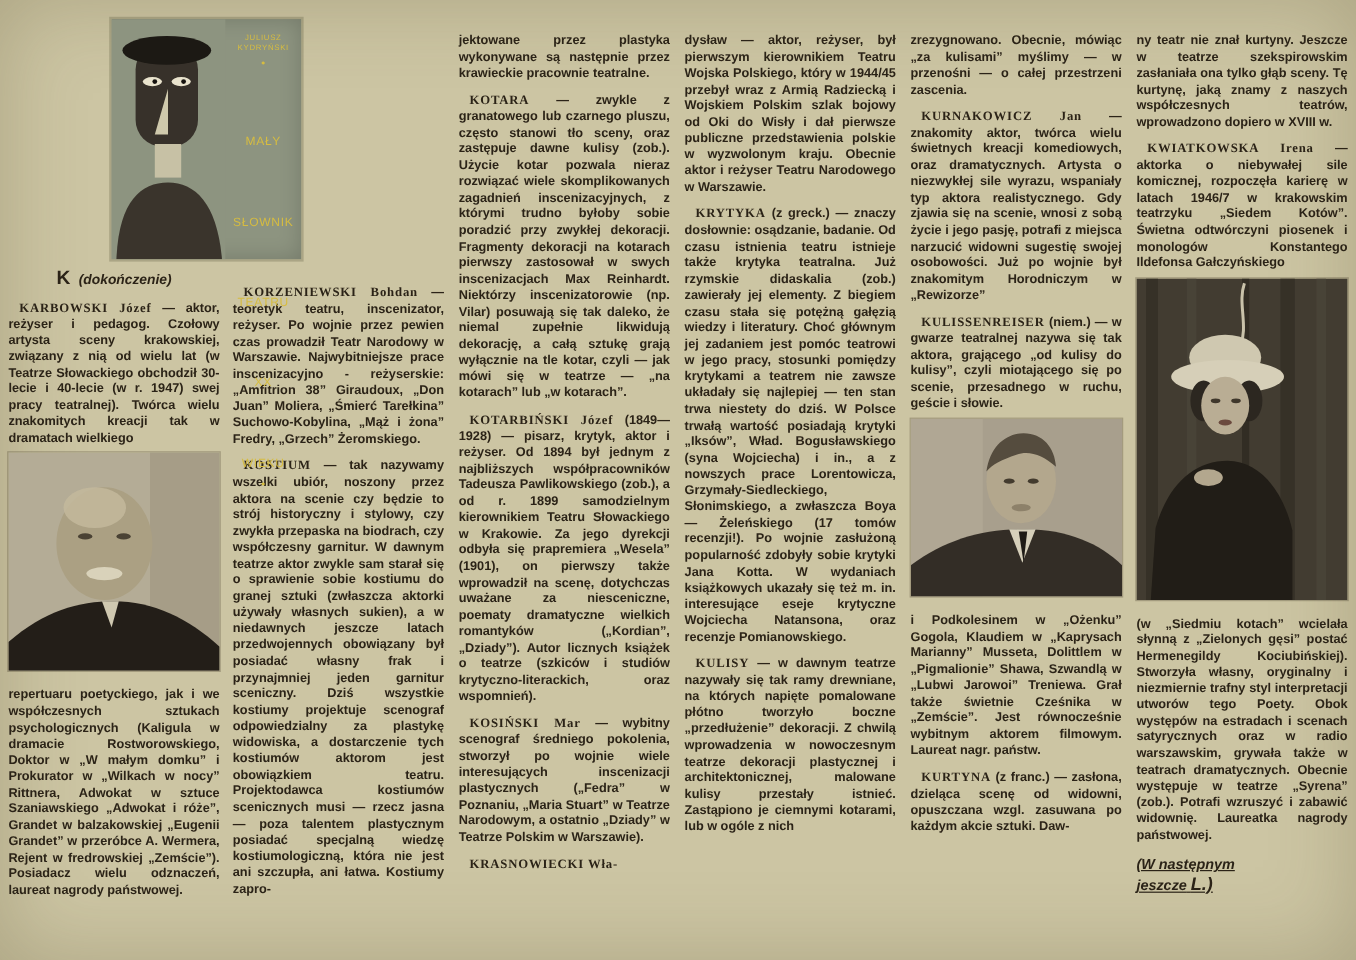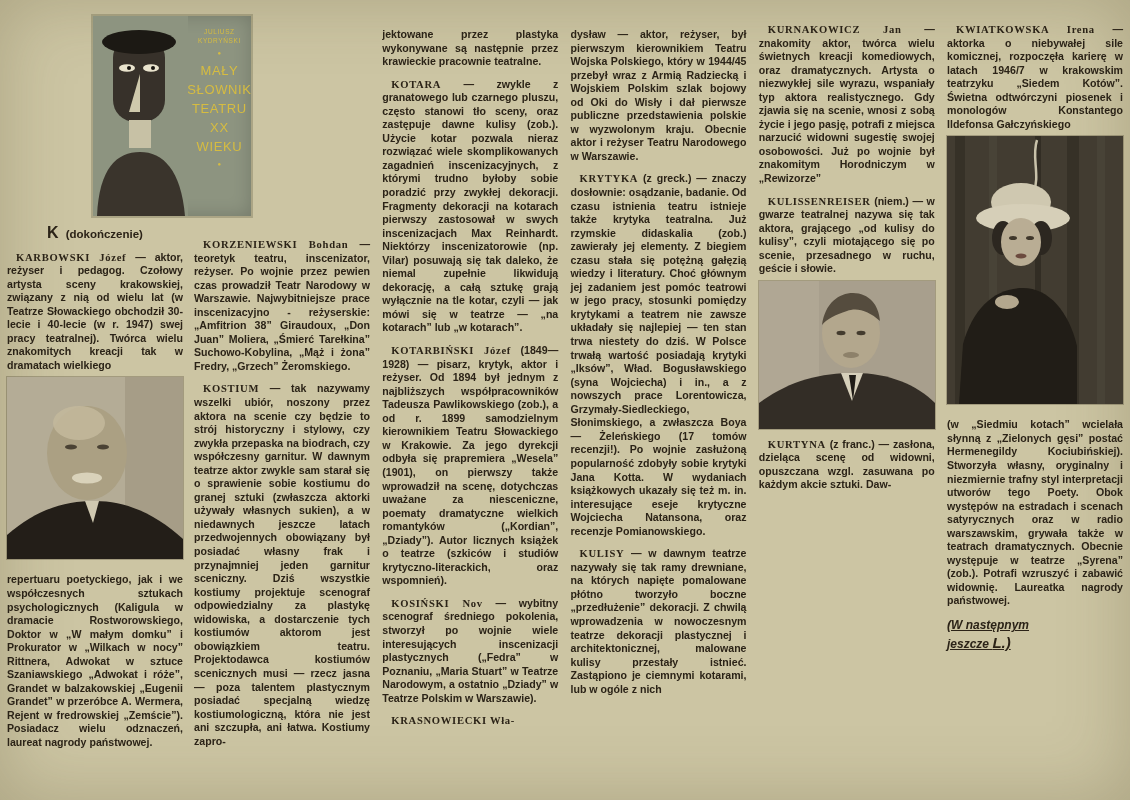--- a/index.html
+++ b/index.html
@@ -18,33 +18,33 @@
   .group{flex:0 0 363px;display:flex;flex-direction:column;}
   .group-cols{display:flex;justify-content:space-between;}
   .group-cols .col{padding-top:0;}
 
   p.entry{margin-top:9px;text-indent:9px;}
   p.cont{margin-top:14px;text-indent:0;}
   .hw{letter-spacing:.7px;font-family:Liberation Serif, serif;}
 
   .khead{display:flex;justify-content:center;align-items:baseline;gap:6px;margin:2px 0 2px 0;}
   .kletter{font-size:16px;letter-spacing:1px;}
-  .knote{font-size:11.5px;}
+  .knote{font-style:italic;font-size:11.5px;}
 
   
   .logo{width:158px;height:200px;margin:8px 0 8px 86px;background:#8d9480;
         position:relative;display:flex;
         box-shadow:0 0 0 2px rgba(70,70,45,.25), inset 0 0 18px rgba(0,0,0,.18);}
   .logo-left{width:60%;position:relative;}
   .logo-left svg{display:block;}
   .logo-right{width:40%;display:flex;flex-direction:column;align-items:center;
               padding-top:12px;color:#d6bc40;}
   .logo-author{font-size:6.5px;line-height:8.5px;letter-spacing:.6px;text-align:center;}
   .logo-dot{font-size:6px;line-height:10px;margin:3px 0;}
-  .logo-title{font-size:13px;line-height:19px;letter-spacing:.6px;text-align:left;}
+  .logo-title{font-size:10px;line-height:19px;letter-spacing:.6px;text-align:left;margin-top:48px;}
 
   .photo{margin:5px 0;outline:1px solid rgba(40,30,15,.25);}
   .photo svg{display:block;}
 
   .footer{margin-top:9px;text-align:left;font-style:italic;font-size:12px;line-height:17px;text-decoration:underline;}
   .footer .lg{font-size:15px;font-style:italic;}
 </style>
 </head>
 <body>
 
@@ -125,41 +125,42 @@
     <p class="cont">jektowane przez plastyka wykonywane są następnie przez krawieckie pracownie teatralne.</p>
     <p class="entry">
       <span class="hw">KOTARA</span>
       <span>— zwykle z granatowego lub czarnego pluszu, często stanowi tło sceny, oraz zastępuje dawne kulisy (zob.). Użycie kotar pozwala nieraz rozwiązać wiele skomplikowanych zagadnień inscenizacyjnych, z którymi trudno byłoby sobie poradzić przy zwykłej dekoracji. Fragmenty dekoracji na kotarach pierwszy zastosował w swych inscenizacjach Max Reinhardt. Niektórzy inscenizatorowie (np. Vilar) posuwają się tak daleko, że niemal zupełnie likwidują dekorację, a całą sztukę grają wyłącznie na tle kotar, czyli — jak mówi się w teatrze — „na kotarach” lub „w kotarach”.</span>
     </p>
     <p class="entry">
       <span class="hw">KOTARBIŃSKI Józef</span>
       <span>(1849—1928) — pisarz, krytyk, aktor i reżyser. Od 1894 był jednym z najbliższych współpracowników Tadeusza Pawlikowskiego (zob.), a od r. 1899 samodzielnym kierownikiem Teatru Słowackiego w Krakowie. Za jego dyrekcji odbyła się prapremiera „Wesela” (1901), on pierwszy także wprowadził na scenę, dotychczas uważane za niesceniczne, poematy dramatyczne wielkich romantyków („Kordian”, „Dziady”). Autor licznych książek o teatrze (szkiców i studiów krytyczno-literackich, oraz wspomnień).</span>
     </p>
     <p class="entry">
-      <span class="hw">KOSIŃSKI Nov</span>
+      <span class="hw">KOSIŃSKI Mar</span>
       <span>— wybitny scenograf średniego pokolenia, stworzył po wojnie wiele interesujących inscenizacji plastycznych („Fedra” w Poznaniu, „Maria Stuart” w Teatrze Narodowym, a ostatnio „Dziady” w Teatrze Polskim w Warszawie).</span>
     </p>
     <p class="entry">
       <span class="hw">KRASNOWIECKI Wła-</span>
     </p>
   </div>
 
   <div class="col">
     <p class="cont">dysław — aktor, reżyser, był pierwszym kierownikiem Teatru Wojska Polskiego, który w 1944/45 przebył wraz z Armią Radziecką i Wojskiem Polskim szlak bojowy od Oki do Wisły i dał pierwsze publiczne przedstawienia polskie w wyzwolonym kraju. Obecnie aktor i reżyser Teatru Narodowego w Warszawie.</p>
     <p class="entry">
       <span class="hw">KRYTYKA</span>
       <span>(z greck.) — znaczy dosłownie: osądzanie, badanie. Od czasu istnienia teatru istnieje także krytyka teatralna. Już rzymskie didaskalia (zob.) zawierały jej elementy. Z biegiem czasu stała się potężną gałęzią wiedzy i literatury. Choć głównym jej zadaniem jest pomóc teatrowi w jego pracy, stosunki pomiędzy krytykami a teatrem nie zawsze układały się najlepiej — ten stan trwa niestety do dziś. W Polsce trwałą wartość posiadają krytyki „Iksów”, Wład. Bogusławskiego (syna Wojciecha) i in., a z nowszych prace Lorentowicza, Grzymały-Siedleckiego, Słonimskiego, a zwłaszcza Boya — Żeleńskiego (17 tomów recenzji!). Po wojnie zasłużoną popularność zdobyły sobie krytyki Jana Kotta. W wydaniach książkowych ukazały się też m. in. interesujące eseje krytyczne Wojciecha Natansona, oraz recenzje Pomianowskiego.</span>
     </p>
     <p class="entry">
       <span class="hw">KULISY</span>
       <span>— w dawnym teatrze nazywały się tak ramy drewniane, na których napięte pomalowane płótno tworzyło boczne „przedłużenie” dekoracji. Z chwilą wprowadzenia w nowoczesnym teatrze dekoracji plastycznej i architektonicznej, malowane kulisy przestały istnieć. Zastąpiono je ciemnymi kotarami, lub w ogóle z nich</span>
     </p>
   </div>
 
   <div class="col">
+    <p class="cont">zrezygnowano. Obecnie, mówiąc „za kulisami” myślimy — w przenośni — o całej przestrzeni zascenia.</p>
     <p class="entry">
       <span class="hw">KURNAKOWICZ Jan</span>
       <span>— znakomity aktor, twórca wielu świetnych kreacji komediowych, oraz dramatycznych. Artysta o niezwykłej sile wyrazu, wspaniały typ aktora realistycznego. Gdy zjawia się na scenie, wnosi z sobą życie i jego pasję, potrafi z miejsca narzucić widowni sugestię swojej osobowości. Już po wojnie był znakomitym Horodniczym w „Rewizorze”</span>
     </p>
     <p class="entry">
       <span class="hw">KULISSENREISER</span>
       <span>(niem.) — w gwarze teatralnej nazywa się tak aktora, grającego „od kulisy do kulisy”, czyli miotającego się po scenie, przesadnego w ruchu, geście i słowie.</span>
     </p>
     <div class="photo">
       <svg width="176" height="148" viewBox="0 0 176 148">
@@ -168,27 +169,29 @@
         <ellipse cx="92" cy="52" rx="29" ry="35" fill="#b3a78d"></ellipse>
         <path d="M63,44 C66,22 80,12 94,12 C110,12 120,24 121,40 C110,30 98,26 88,30 C76,34 68,38 63,44 Z" fill="#554c3e"></path>
         <ellipse cx="82" cy="52" rx="4.5" ry="2.2" fill="#433b2e"></ellipse>
         <ellipse cx="102" cy="52" rx="4.5" ry="2.2" fill="#433b2e"></ellipse>
         <ellipse cx="92" cy="74" rx="8" ry="3" fill="#8d816a"></ellipse>
         <path d="M0,148 L0,122 C30,100 60,92 96,92 C130,92 158,104 176,122 L176,148 Z" fill="#332d26"></path>
         <polygon points="82,92 104,92 93,120" fill="#d6cfba"></polygon>
         <polygon points="90,94 97,94 94,120" fill="#1f1b16"></polygon>
       </svg>
     </div>
+    <p class="cont">i Podkolesinem w „Ożenku” Gogola, Klaudiem w „Kaprysach Marianny” Musseta, Dolittlem w „Pigmalionie” Shawa, Szwandlą w „Lubwi Jarowoi” Treniewa. Grał także świetnie Cześnika w „Zemście”. Jest równocześnie wybitnym aktorem filmowym. Laureat nagr. państw.</p>
     <p class="entry">
       <span class="hw">KURTYNA</span>
       <span>(z franc.) — zasłona, dzieląca scenę od widowni, opuszczana wzgl. zasuwana po każdym akcie sztuki. Daw-</span>
     </p>
   </div>
 
   <div class="col">
+    <p class="cont">ny teatr nie znał kurtyny. Jeszcze w teatrze szekspirowskim zasłaniała ona tylko głąb sceny. Tę kurtynę, jaką znamy z naszych współczesnych teatrów, wprowadzono dopiero w XVIII w.</p>
     <p class="entry">
       <span class="hw">KWIATKOWSKA Irena</span>
       <span>— aktorka o niebywałej sile komicznej, rozpoczęła karierę w latach 1946/7 w krakowskim teatrzyku „Siedem Kotów”. Świetna odtwórczyni piosenek i monologów Konstantego Ildefonsa Gałczyńskiego</span>
     </p>
     <div class="photo">
       <svg width="176" height="268" viewBox="0 0 176 268">
         <rect width="176" height="268" fill="#423c31"></rect>
         <rect x="8" width="10" height="268" fill="#332e25" opacity=".8"></rect>
         <rect x="42" width="8" height="268" fill="#4c463a" opacity=".7"></rect>
         <rect x="120" width="12" height="268" fill="#332e25" opacity=".8"></rect>

